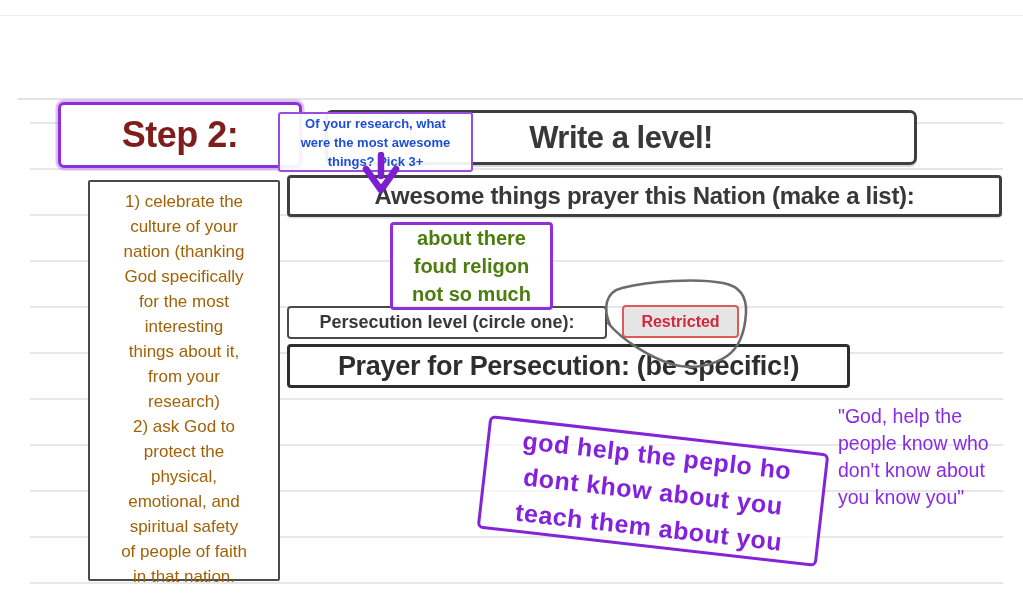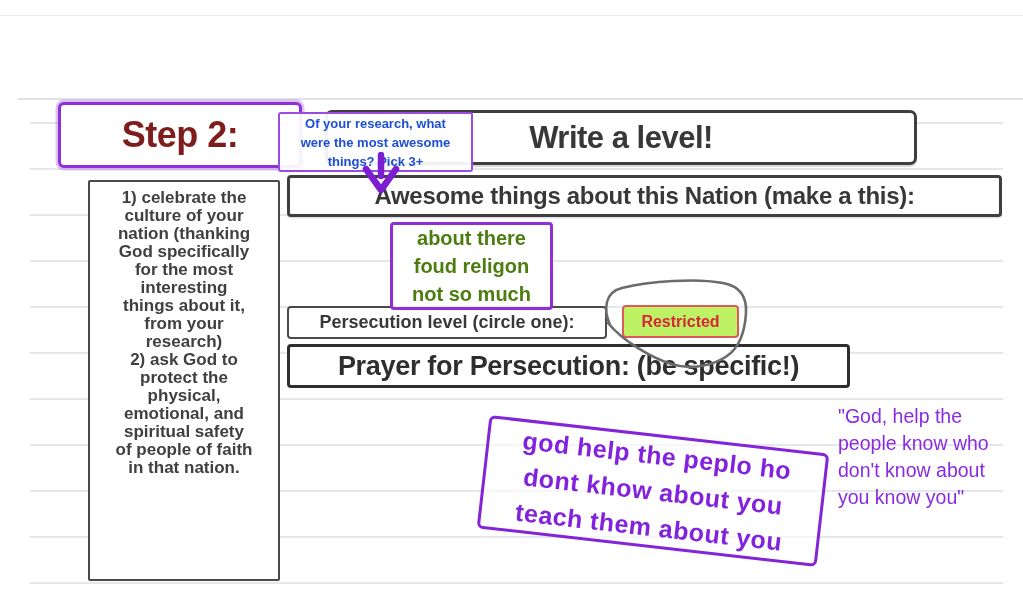--- a/index.html
+++ b/index.html
@@ -59,41 +59,41 @@
   }
   .awesome-text { font-size:24px; font-weight:bold; color:#383838; letter-spacing:-0.3px; }
 
   
   .instructions-box {
     position:absolute; left:88px; top:180px; width:192px; height:401px;
     background:#ffffff; border:2.5px solid #4a4a4a; border-radius:2px;
     display:flex; align-items:flex-start; justify-content:center;
     text-align:center; padding-top:7px; z-index:2;
   }
-  .instructions-text { font-size:17px; line-height:18px; font-weight:bold; color:#404040; }
+  .instructions-text { font-size:17px; line-height:25px; font-weight:normal; color:#a16207; }
 
   
   .religion-note {
     position:absolute; left:390px; top:222px; width:163px; height:88px;
     background:rgba(255,255,255,0.9); border:3px solid #8e2fd9; border-radius:4px;
     display:flex; align-items:center; justify-content:center; text-align:center; z-index:3;
   }
   .religion-note-text { font-size:20px; line-height:28px; font-weight:bold; color:#4d7c0f; }
 
   
   .persecution-box {
     position:absolute; left:287px; top:306px; width:320px; height:33px;
     background:#ffffff; border:2.5px solid #4a4a4a; border-radius:4px;
     display:flex; align-items:center; justify-content:center; z-index:2;
   }
   .persecution-text { font-size:18px; font-weight:bold; color:#383838; }
 
   .restricted-chip {
     position:absolute; left:622px; top:305px; width:117px; height:33px;
-    background:#bef264; border:2px solid #e05858; border-radius:4px;
+    background:#e5e5e5; border:2px solid #e05858; border-radius:4px;
     display:flex; align-items:center; justify-content:center; z-index:2;
   }
   .restricted-text { font-size:16px; font-weight:bold; color:#d62639; }
 
   .hostile-chip {
     position:absolute; left:778px; top:305px; width:132px; height:32px;
     background:#ffffff; border:2.5px solid #f59b2c; border-radius:4px;
     display:flex; align-items:center; justify-content:center; z-index:2;
   }
   .hostile-text { font-size:16px; font-weight:bold; color:#f59b2c; }
@@ -145,21 +145,21 @@
     <span class="research-note-text pre">Of your research, what
 were the most awesome
 things? Pick 3+</span>
   </div>
 
   <svg class="down-arrow" viewBox="0 0 42 44">
     <path d="M21 3 L21 24 M6 17 L21 38 L36 17" fill="none" stroke="#7d1fd1" stroke-width="6.5" stroke-linecap="round" stroke-linejoin="round"></path>
   </svg>
 
   <div class="awesome-box">
-    <span class="awesome-text">Awesome things about this Nation (make a this):</span>
+    <span class="awesome-text">Awesome things prayer this Nation (make a list):</span>
   </div>
 
   <div class="instructions-box">
     <span class="instructions-text pre">1) celebrate the
 culture of your
 nation (thanking
 God specifically
 for the most
 interesting
 things about it,

